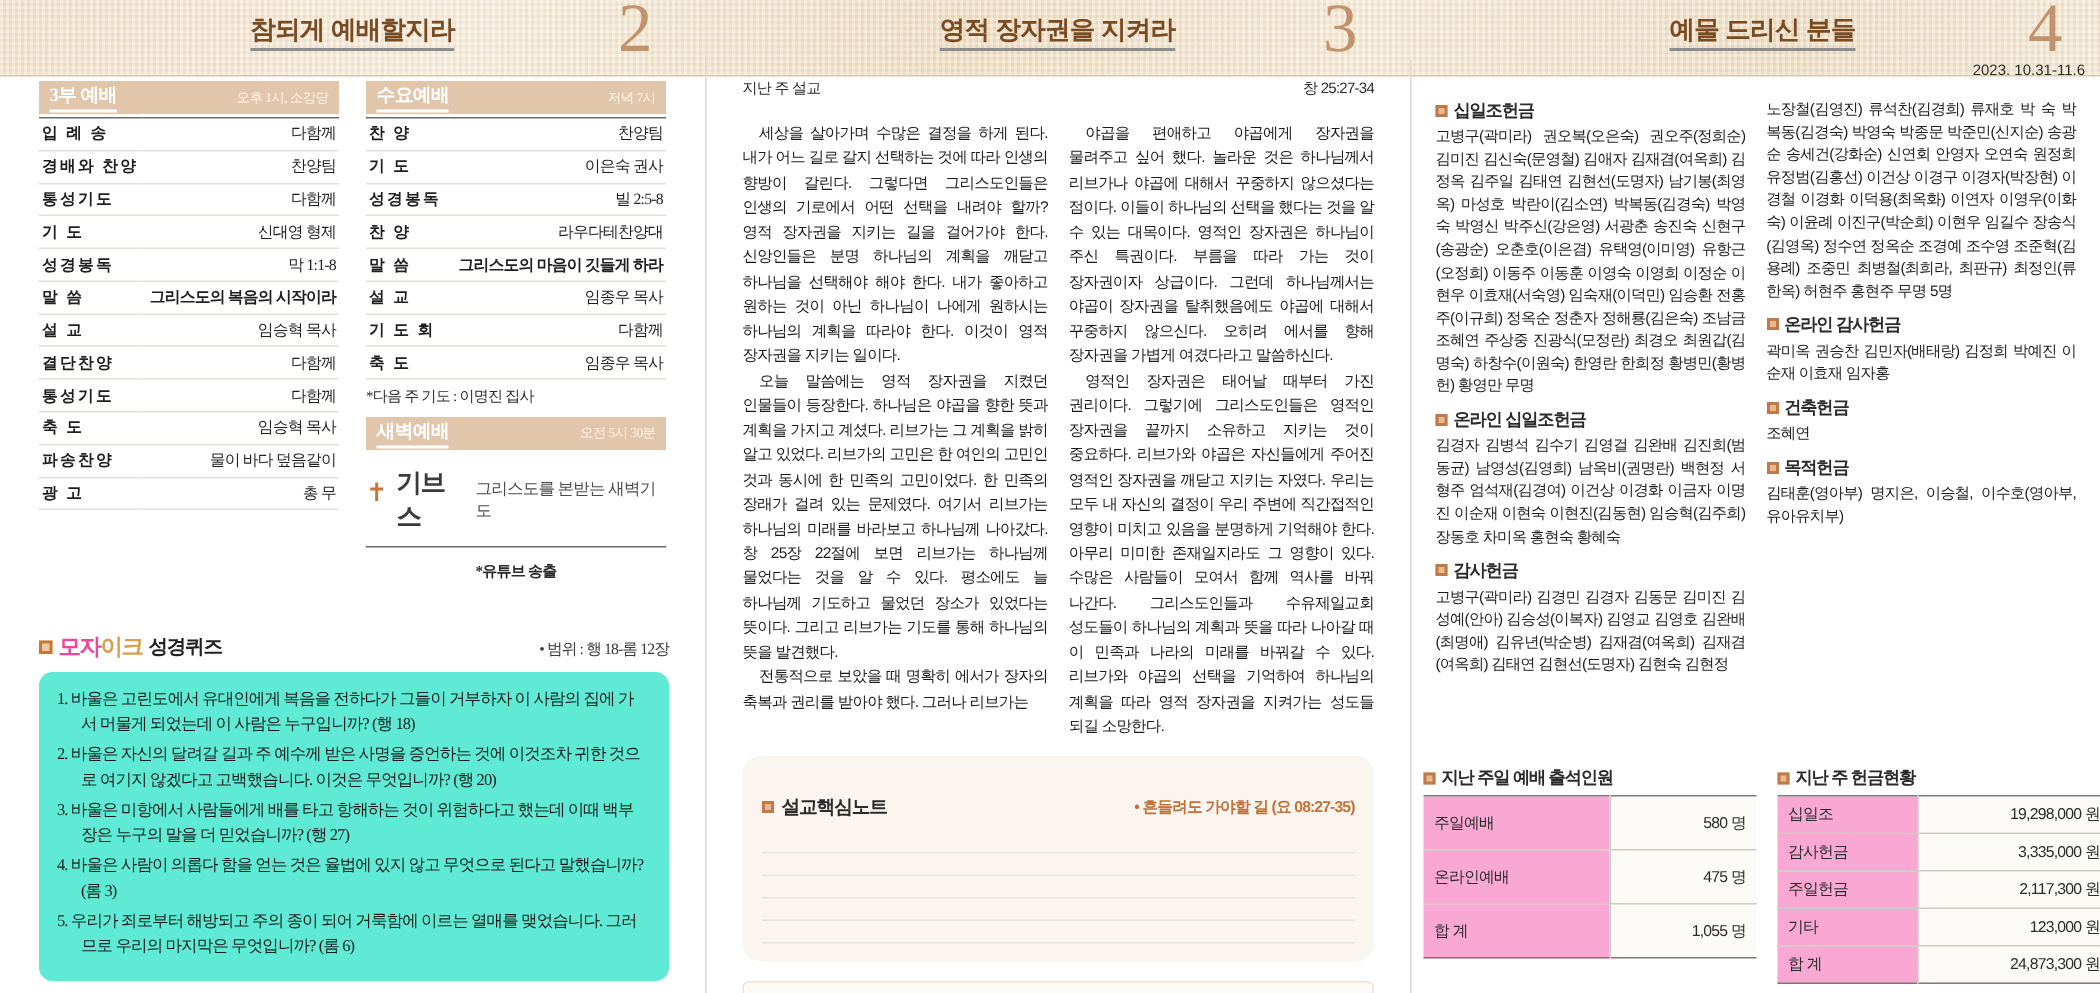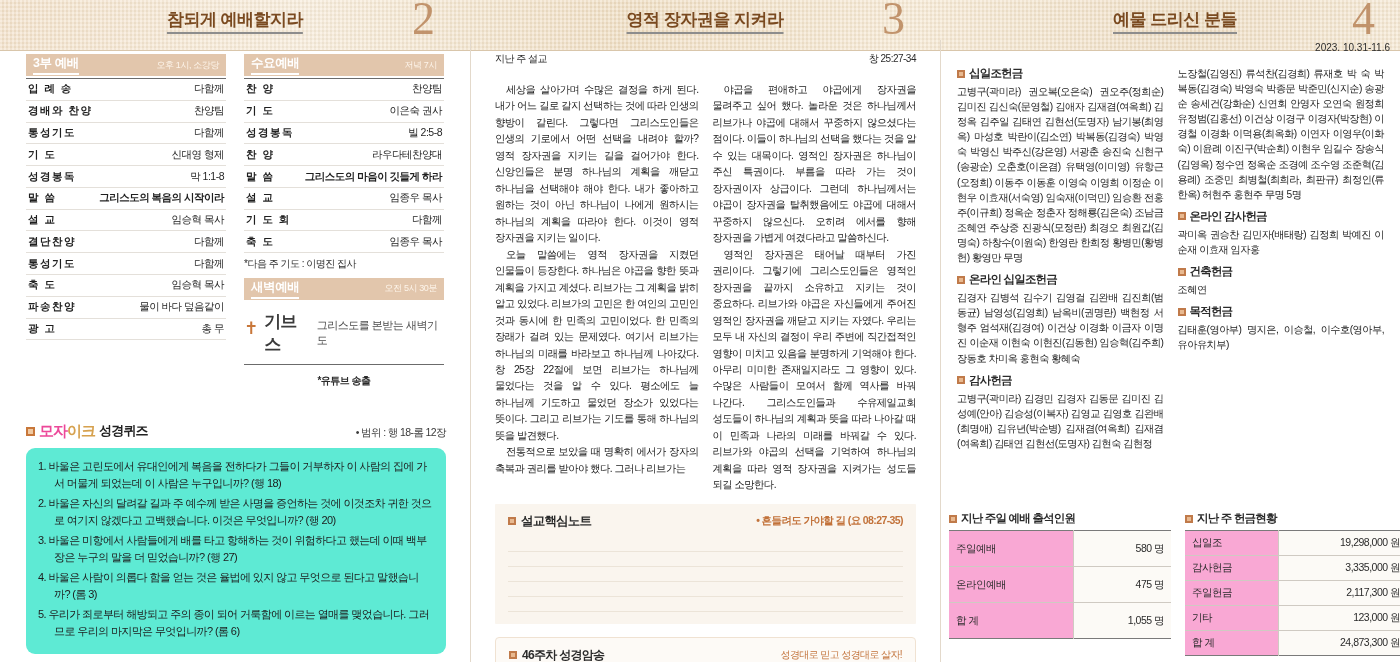--- a/index.html
+++ b/index.html
@@ -28,21 +28,21 @@
     transform:translateX(-50%);
   }
   .band-title u { text-decoration:none; border-bottom:2px solid #8d8d8d; padding-bottom:3px; }
   .band-num {
     position:absolute; top:-8px; font-size:46px; color:#b9855a;
     font-family:"Liberation Serif",serif; font-weight:normal; opacity:.85;
   }
 
   
   .col { position:absolute; top:40px; }
-  .col1 { left:0; width:470px; padding:14px 24px 0 26px; }
+  .col1 { left:0; width:470px; padding:14px 24px 0 26px;font-family:Liberation Serif, serif; }
   .col2 { left:470px; width:470px; padding:12px 24px 0 24px; border-left:1px solid #e3d9cb; height:622px;}
   .col3 { left:940px; width:460px; padding:12px 8px 0 8px; border-left:1px solid #e3d9cb; height:622px;}
 
   
   .orders { display:flex; gap:18px; }
   .order { width:200px; }
   .order-head {
     height:22px; background:#e2c6ac; display:flex; align-items:center;
     justify-content:space-between; padding:0 7px; position:relative;
   }
@@ -91,21 +91,21 @@
 
   
   .serm-top { display:flex; justify-content:space-between; font-size:10px; letter-spacing:-.5px; margin-bottom:16px;}
   .serm-cols { display:flex; gap:14px; }
   .serm-col { width:204px; }
   .serm-col p {
     margin:0; font-size:10.3px; line-height:1.6; letter-spacing:-.5px;
     text-align:justify; text-indent:11px; color:#1a1a1a; word-break:keep-all;
   }
   .note-card {
-    margin-top:10px; background:#faf5ee; border-radius:1px; padding:9px 13px 12px 13px;
+    margin-top:10px; background:#faf5ee; border-radius:12px; padding:26px 13px 12px 13px;
   }
   .note-card-hd { display:flex; align-items:center; justify-content:space-between; }
   .note-card-hd .t { display:flex; align-items:center; gap:5px; font-size:12.5px; font-weight:bold; letter-spacing:-.8px; }
   .note-card-hd .r { font-size:10.5px; font-weight:bold; color:#c2723a; letter-spacing:-.6px; }
   .rules { margin-top:7px; }
   .rules div { height:15px; border-bottom:1px solid #ece4d8; }
   .verse-card {
     margin-top:13px; background:#fdfaf6; border:1px solid #f0e2d2; border-radius:4px;
     padding:9px 13px 11px 13px;
   }

